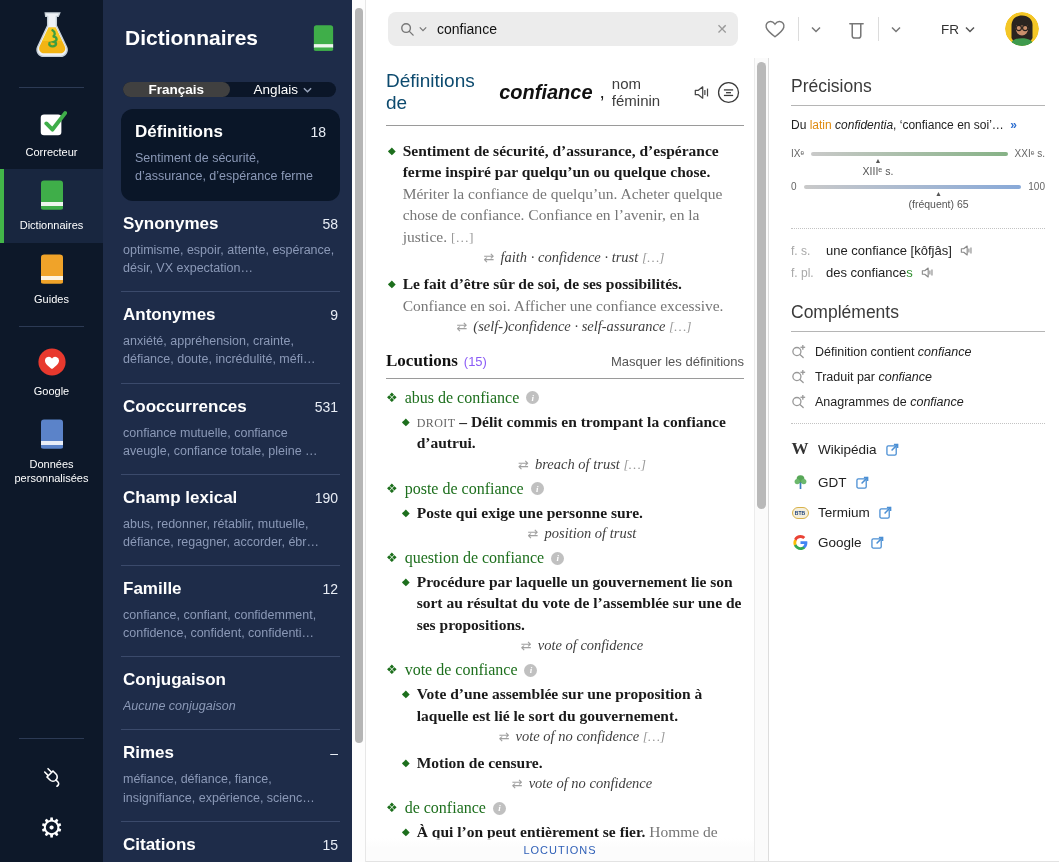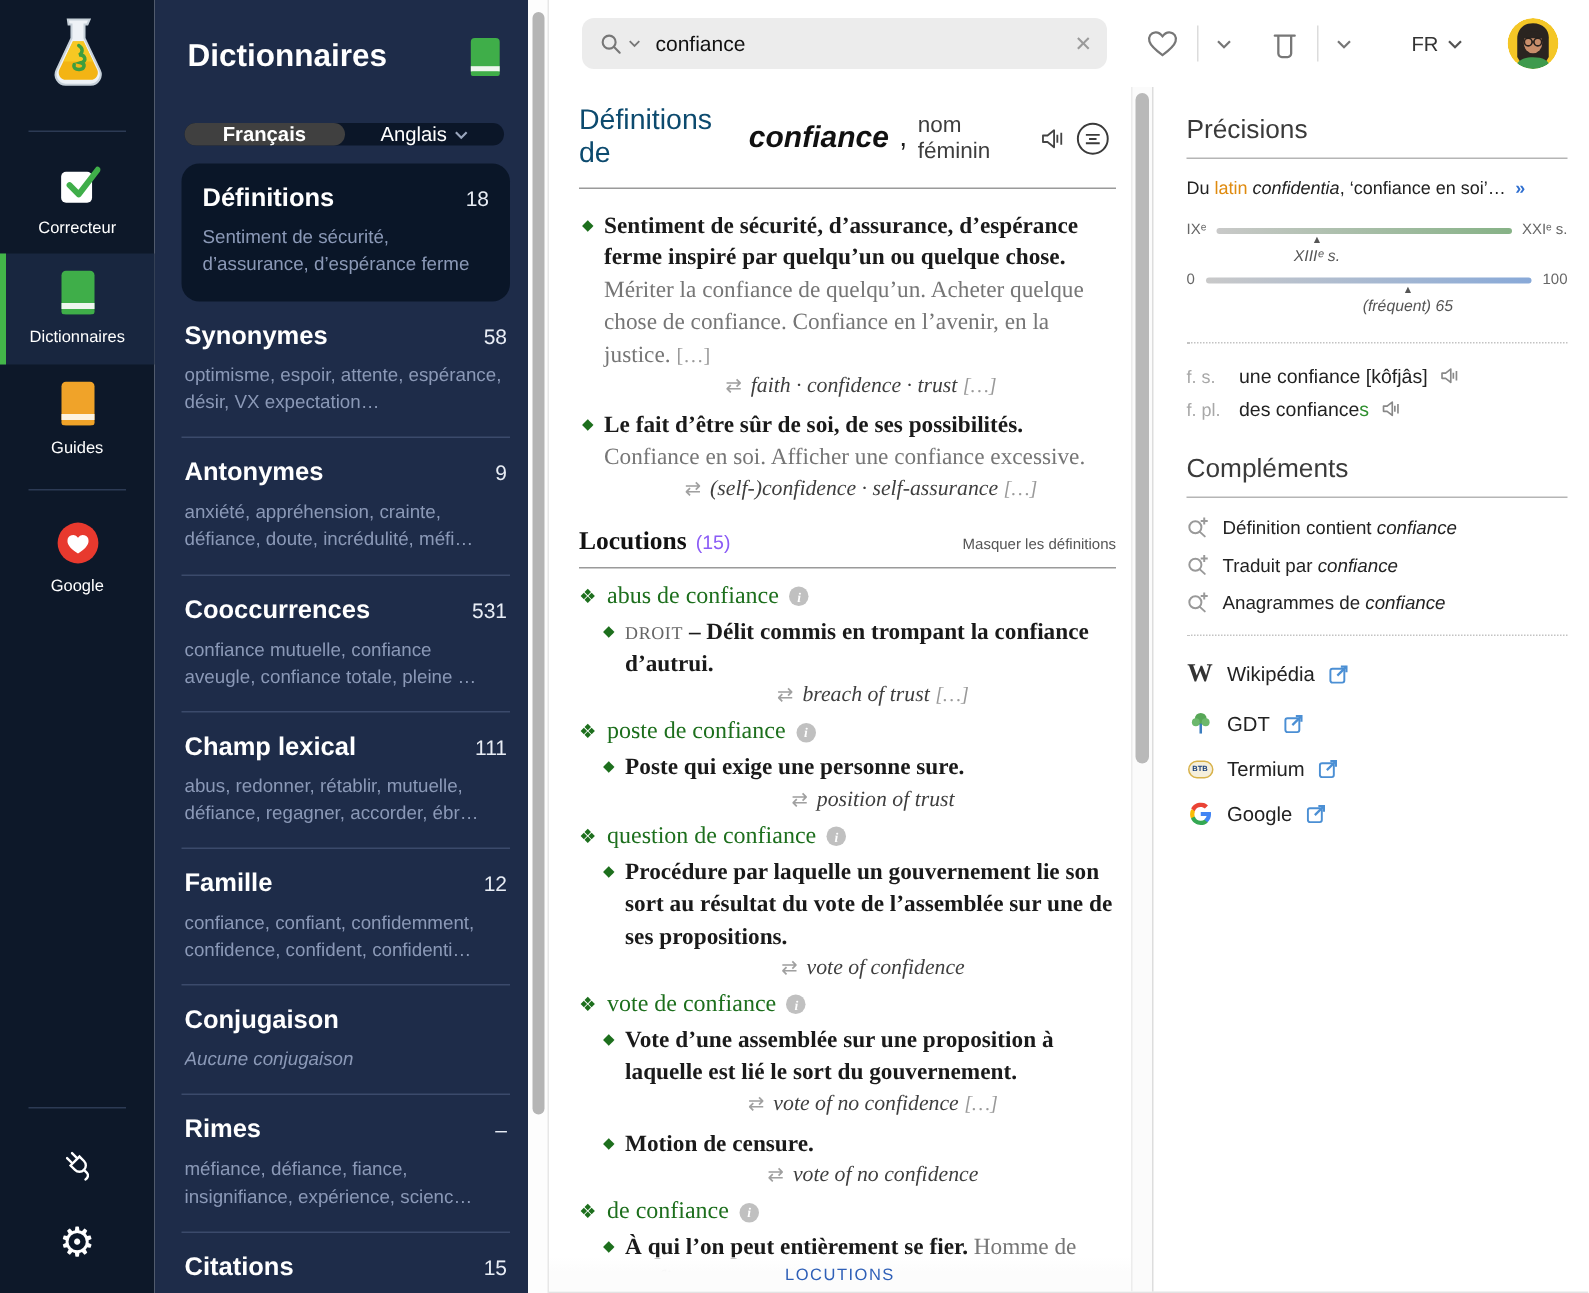--- a/index.html
+++ b/index.html
@@ -74,21 +74,21 @@
   .def-body { font-family:"Liberation Serif", serif; font-size:15.5px; line-height:1.38; }
   .def-main { color:#1a1a1a; font-weight:600; }
   .def-ex { color:#767676; }
   .more { color:#9a9a9a; font-size:13.5px; }
   .trans-line { font-family:"Liberation Serif", serif; font-size:14.5px; color:#3f3f3f; font-style:italic; margin:2px 0 7px 16px;text-align:center; }
   .trans-arrow { font-family:"DejaVu Sans", sans-serif; font-style:normal; color:#a0a0a0; font-size:13px; margin-right:6px; }
 
   .loc-head { display:flex; align-items:baseline; margin-top:16px; }
   .loc-title { font-family:"Liberation Serif", serif; font-weight:bold; font-size:17px; color:#111; }
   .loc-count { font-size:13px; color:#8b5cf6; margin-left:6px; }
-  .hide-link { margin-left:auto; font-size:10px; color:#555; cursor:default; }
+  .hide-link { margin-left:auto; font-size:13px; color:#555; cursor:default; }
   .loc-rule { height:1px; background:#9a9a9a; margin:7px 0 10px; }
 
   .loc-phrase { display:flex; align-items:center; gap:7px; margin-top:4px; font-family:"Liberation Serif", serif; font-size:16px; color:#1d6f1d; }
   .loc-bullet { font-size:13px; color:#1d6f1d; }
   .info-dot { width:13px; height:13px; border-radius:50%; background:#c0c0c0; color:#fff; font-size:9px; font-weight:bold; display:inline-flex; align-items:center; justify-content:center; font-family:"Liberation Serif", serif; font-style:italic; }
   .sense { display:flex; gap:7px; margin:4px 0 0 16px; }
   .sense .def-body { font-size:15.5px; }
   .domain { font-size:12px; color:#666; letter-spacing:.4px; }
   .sense-trans { margin-left:34px; }
 
@@ -103,21 +103,21 @@
   .etym .word { font-style:italic; }
   .etym .morelink { color:#2f6fd0; font-weight:bold; margin-left:3px; }
 
   .scale { display:flex; align-items:center; gap:7px; margin-top:16px; }
   .scale .slabel { font-size:10px; color:#666; white-space:nowrap; }
   .barwrap { position:relative; flex:1; height:4px; }
   .bar { height:4px; border-radius:2px; }
   .bar.century { background:linear-gradient(to right,#c9c9c9,#86b286); }
   .bar.freq { background:linear-gradient(to right,#c9c9c9,#88a9d8); }
   .marker { position:absolute; top:5px; transform:translateX(-50%); font-size:7px; color:#555; line-height:1; }
-  .marker-label { position:absolute; top:13px; transform:translateX(-50%); font-size:10.5px; color:#555; white-space:nowrap;font-style:italic; }
+  .marker-label { position:absolute; top:13px; transform:translateX(-50%); font-size:10.5px; color:#555; white-space:nowrap; }
   .scale-pad { height:22px; }
   .dotted { border-top:1.5px dotted #c3c3c3; margin:14px 0; }
 
   .form-line { display:flex; align-items:center; gap:8px; margin:7px 0; font-size:13px; color:#222; }
   .form-abbr { color:#a8a8a8; font-size:12px; width:27px; flex-shrink:0; }
   .green-s { color:#2f8f2f; }
 
   .q-row { display:flex; align-items:center; gap:9px; margin:10px 0; font-size:12.5px; color:#222; }
   .q-row .qword { font-style:italic; }
   .link-row { display:flex; align-items:center; gap:9px; margin:15px 0; font-size:13.5px; color:#222; }
@@ -170,20 +170,28 @@
     <div class="rail-divider"></div>
 
     <div class="rail-item">
       <svg width="30" height="30" viewBox="0 0 32 32">
         <circle cx="16" cy="16" r="14.5" fill="#e8392e"></circle>
         <path d="M16 23.5 c-4.5-3-7.5-5.8-7.5-9 a4.1 4.1 0 0 1 7.5-2.3 a4.1 4.1 0 0 1 7.5 2.3 c0 3.2-3 6-7.5 9z" fill="#fff"></path>
       </svg>
       <span class="rlabel">Google</span>
     </div>
 
+    <div class="rail-item">
+      <svg width="28" height="32" viewBox="0 0 28 32">
+        <rect x="3" y="1.5" width="22" height="29" rx="3" fill="#5b83c9"></rect>
+        <rect x="3" y="23" width="22" height="4" fill="#e9eef8"></rect>
+        <rect x="3" y="27" width="22" height="3.5" rx="1.5" fill="#5b83c9"></rect>
+      </svg>
+      <span class="rlabel">Données personnalisées</span>
+    </div>
 
     <div class="rail-spacer"></div>
     <div class="rail-divider"></div>
 
     <div class="rail-tool">
       <svg width="30" height="30" viewBox="0 0 32 32">
         <g transform="rotate(-45 16 16)" fill="none" stroke="#fff" stroke-width="1.7" stroke-linecap="round">
           <path d="M11.5 13 h9 v4.5 a4.5 4.5 0 0 1 -4.5 4.5 a4.5 4.5 0 0 1 -4.5 -4.5z"></path>
           <line x1="13.5" y1="12.5" x2="13.5" y2="7.5"></line>
           <line x1="18.5" y1="12.5" x2="18.5" y2="7.5"></line>
@@ -245,21 +253,21 @@
       <div class="side-item">
         <div class="si-row">
             <span class="si-title">Cooccurrences</span>
             <span class="si-count">531</span>
           </div>
         <div class="si-preview">confiance mutuelle, confiance aveugle, confiance totale, pleine …</div>
       </div>
       <div class="side-item">
         <div class="si-row">
             <span class="si-title">Champ lexical</span>
-            <span class="si-count">111</span>
+            <span class="si-count">190</span>
           </div>
         <div class="si-preview">abus, redonner, rétablir, mutuelle, défiance, regagner, accorder, ébr…</div>
       </div>
       <div class="side-item">
         <div class="si-row">
             <span class="si-title">Famille</span>
             <span class="si-count">12</span>
           </div>
         <div class="si-preview">confiance, confiant, confidemment, confidence, confident, confidenti…</div>
       </div>

